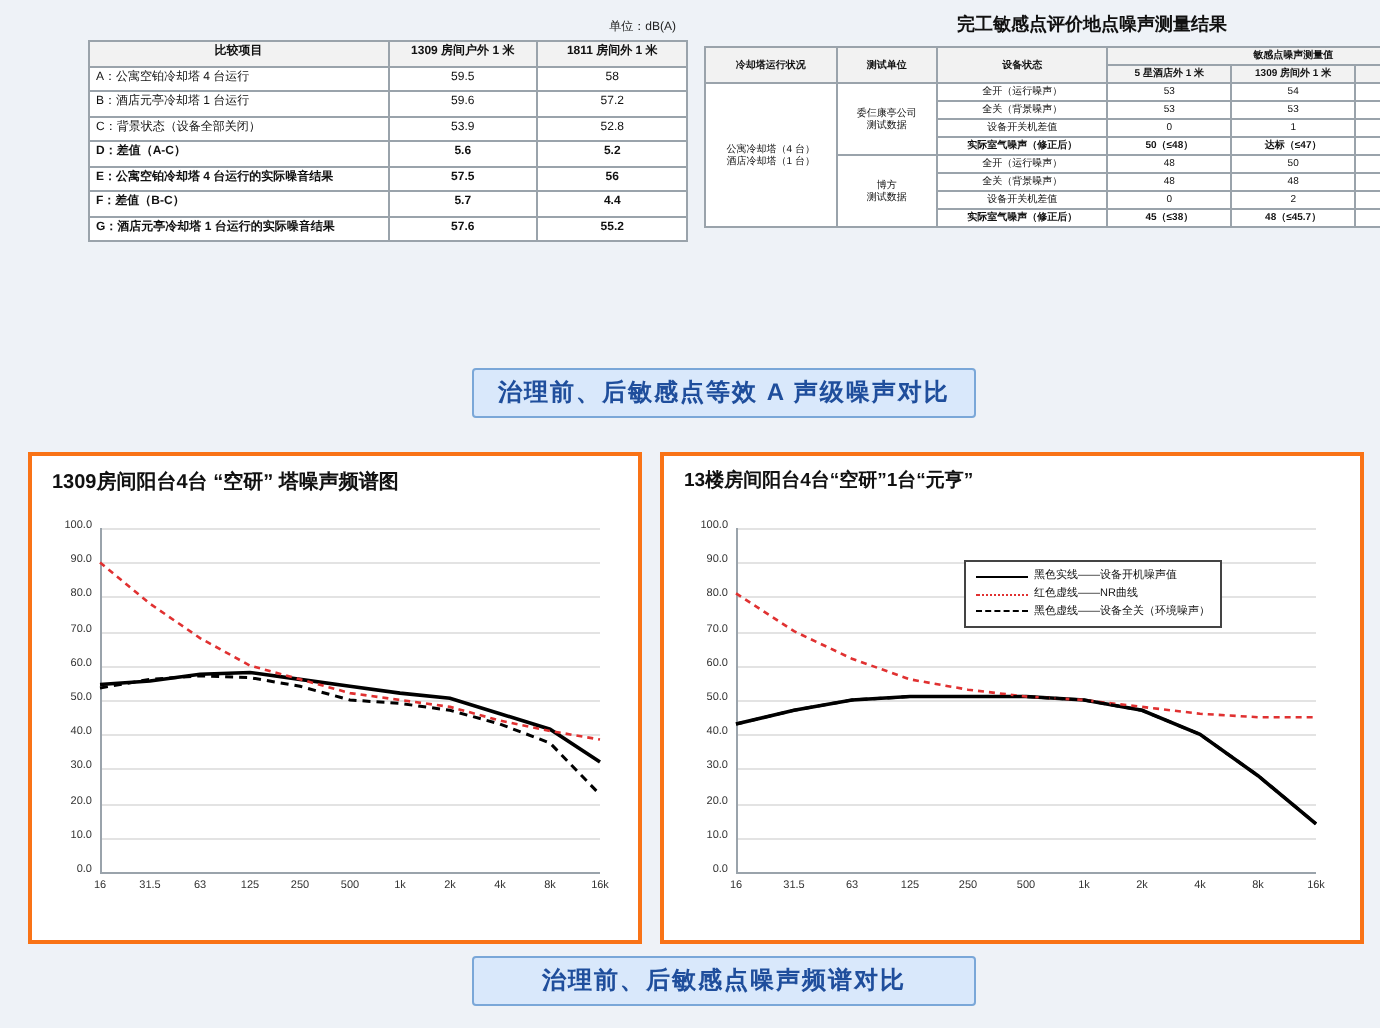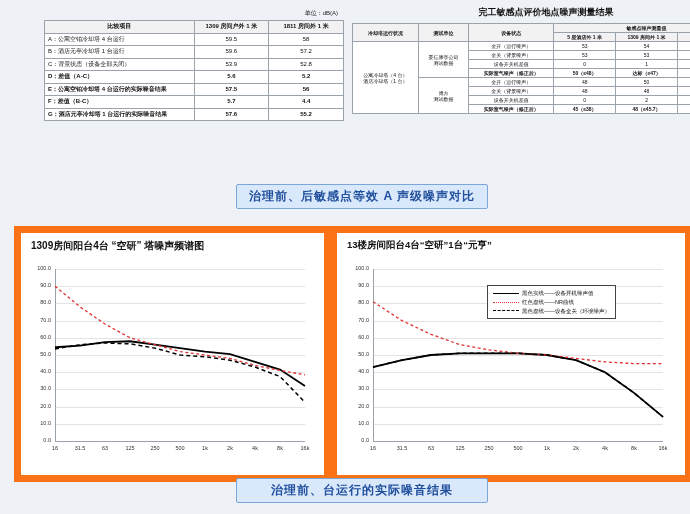--- a/index.html
+++ b/index.html
@@ -55,21 +55,21 @@
     text-align:center;
     letter-spacing:1px;
     border-radius:2px;
     display:flex;align-items:center;justify-content:center;
   }
   #banner1{left:236px;top:184px;width:250px;height:23px;}
   #banner2{left:236px;top:478px;width:250px;height:23px;}
 
   
   .chart-box{
-    position:absolute;background:#fff;border:7px solid #f97316;
+    position:absolute;background:#fff;border:2px solid #f97316;
   }
   #chart1{left:14px;top:226px;width:303px;height:242px;}
   #chart2{left:330px;top:226px;width:348px;height:242px;}
   .chart-title{
     position:absolute;left:10px;top:6px;font-size:10px;font-weight:bold;color:#111;
   }
   #chart2 .chart-title{font-size:9.5px;text-align:center;}
   .plot{position:absolute;}
   .axis-line{position:absolute;background:#9aa3ab;}
   .ytick{position:absolute;font-size:5.5px;color:#333;text-align:right;width:22px;}
@@ -322,13 +322,13 @@
         <span class="lg-swatch" style="border-top-color: rgb(224, 49, 49); border-top-style: dotted;"></span>
         <span>红色虚线——NR曲线</span>
       </div>
       <div class="lg-row">
         <span class="lg-swatch" style="border-top-color: rgb(0, 0, 0); border-top-style: dashed;"></span>
         <span>黑色虚线——设备全关（环境噪声）</span>
       </div>
     </div>
 </div>
 
-<div class="banner" id="banner2">治理前、台运行的实际噪音结果</div>
+<div class="banner" id="banner2">治理前、后敏感点噪声频谱对比</div>
 
 </body></html>

